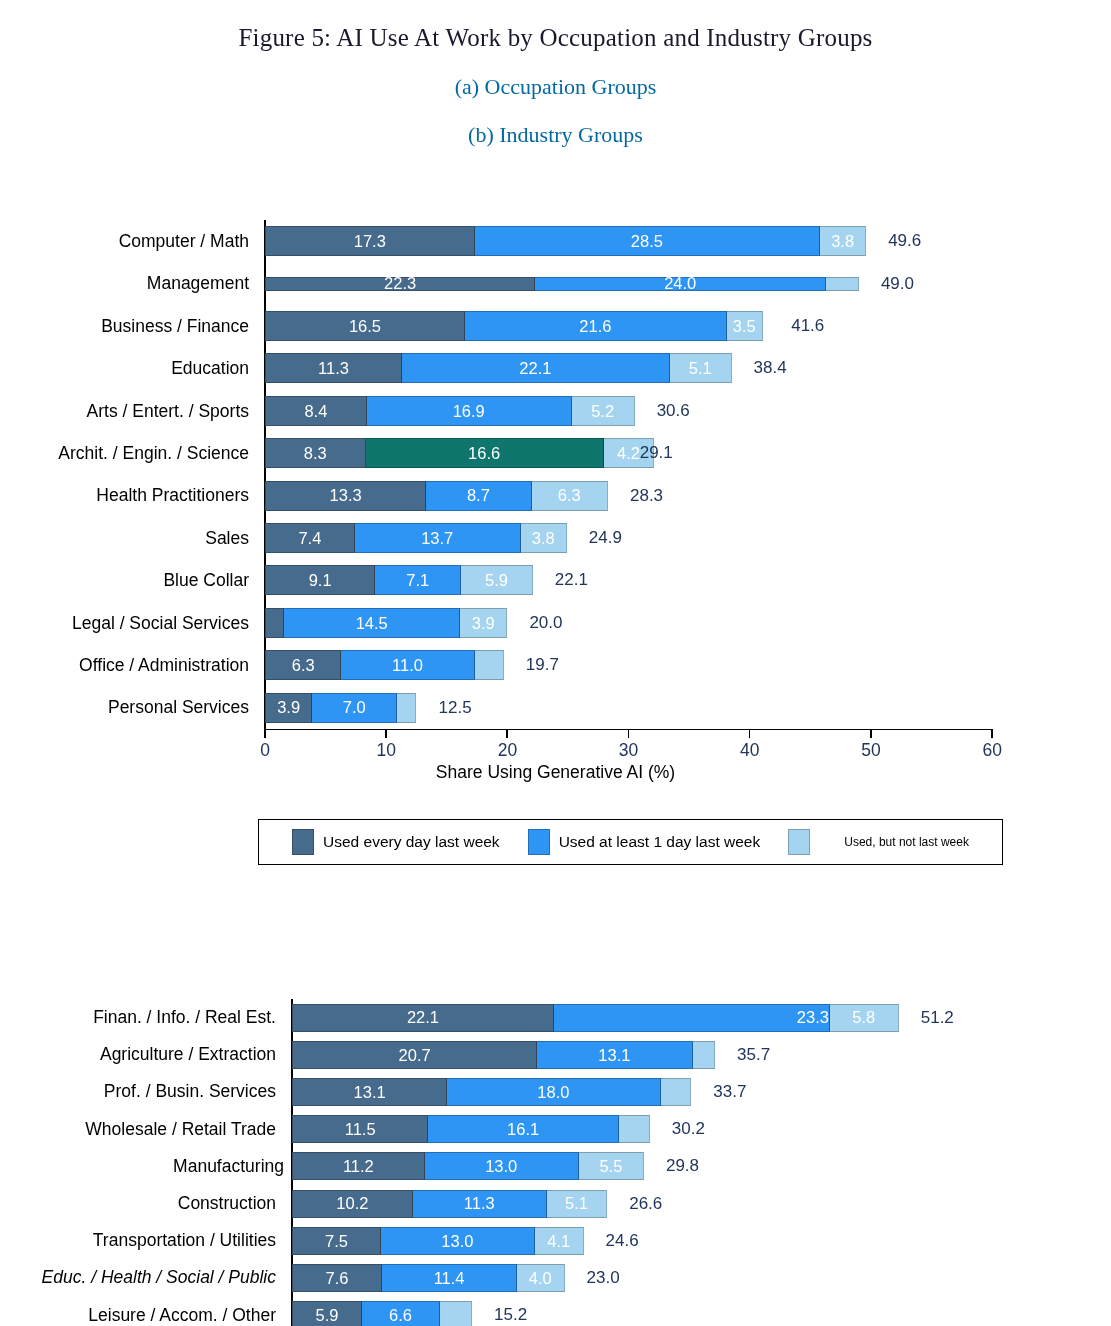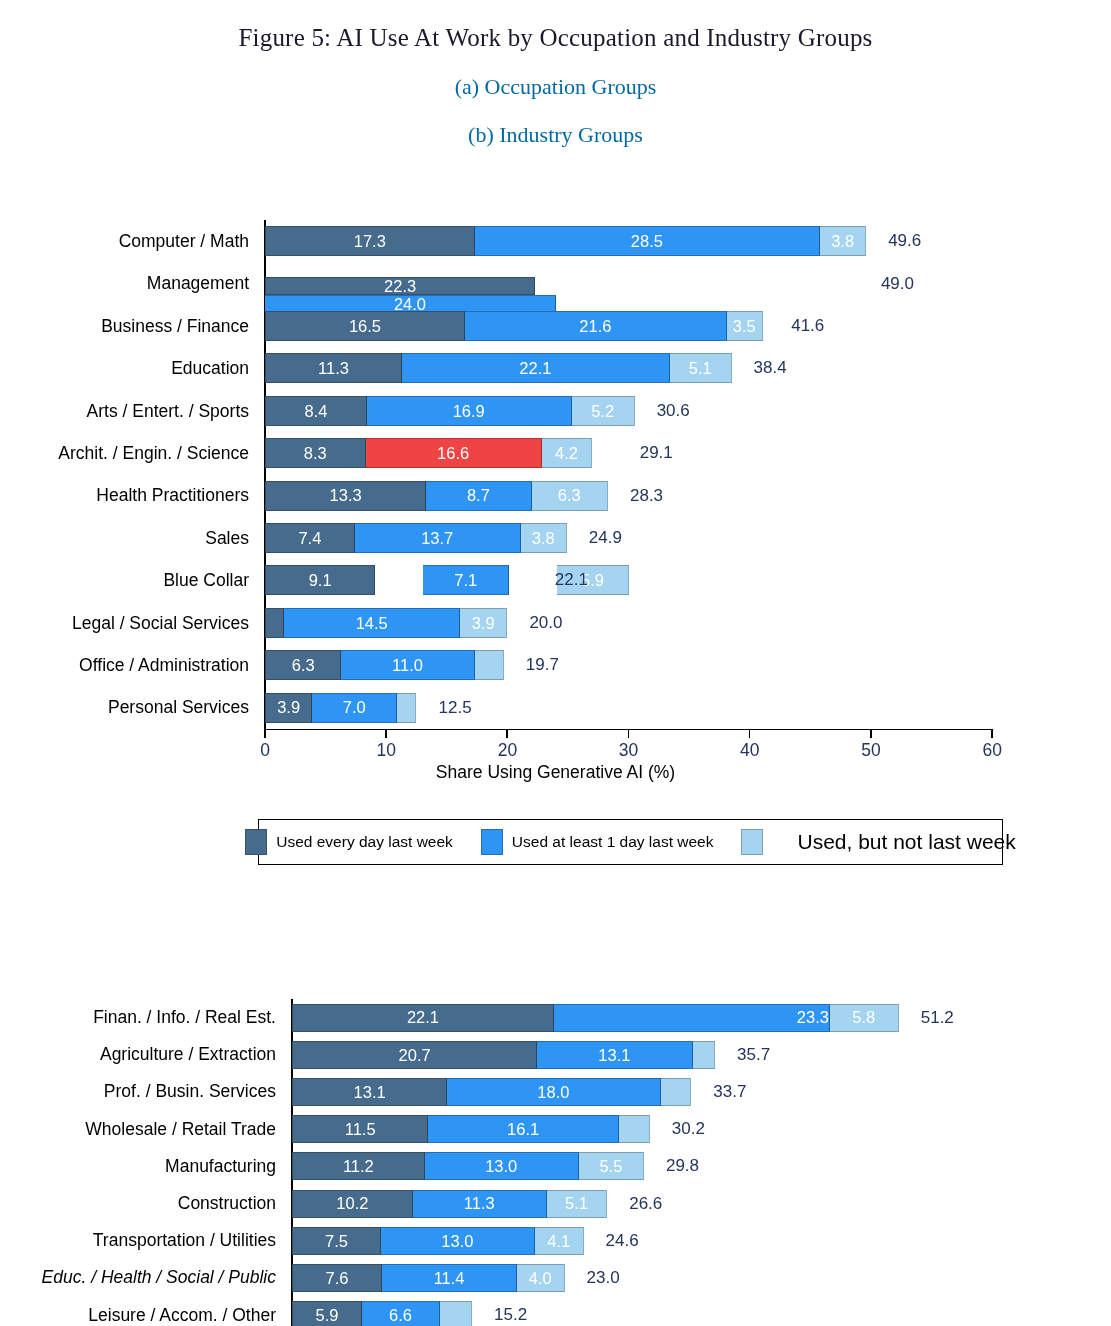--- a/index.html
+++ b/index.html
@@ -65,21 +65,21 @@
         </div>
         <div class="seg" style="width: 345.42px; background: rgb(46, 149, 245); border-right: 1px solid rgba(0, 0, 0, 0.35); border-top: 1px solid rgba(0, 0, 0, 0.25); border-bottom: 1px solid rgba(0, 0, 0, 0.25);">
           <span>28.5</span>
         </div>
         <div class="seg" style="width: 46.056px; background: rgb(165, 212, 240); border-right: 1px solid rgba(0, 0, 0, 0.18); border-top: 1px solid rgba(0, 0, 0, 0.25); border-bottom: 1px solid rgba(0, 0, 0, 0.25);">
           <span>3.8</span>
         </div>
       </div>
       <div class="total" style="left: 888.152px; top: 49.2px;">49.6</div>
       <div class="cat-label" style="position: absolute; left: 0px; width: 259px; top: 70.4px; height: 42.4px; line-height: 42.4px;">Management</div>
-      <div class="bar" style="left: 265px; top: 91.6px; height: 14px; flex-direction: column;">
+      <div class="bar" style="left: 265px; top: 91.6px; height: 14px;">
         <div class="seg" style="width: 270.276px; background: rgb(70, 107, 140); border-width: 1px; border-style: solid; border-color: rgba(0, 0, 0, 0.25) rgba(0, 0, 0, 0.35) rgba(0, 0, 0, 0.25) rgba(0, 0, 0, 0.3);">
           <span>22.3</span>
         </div>
         <div class="seg" style="width: 290.88px; background: rgb(46, 149, 245); border-right: 1px solid rgba(0, 0, 0, 0.35); border-top: 1px solid rgba(0, 0, 0, 0.25); border-bottom: 1px solid rgba(0, 0, 0, 0.25);">
           <span>24.0</span>
         </div>
         <div class="seg" style="width: 32.724px; background: rgb(165, 212, 240); border-right: 1px solid rgba(0, 0, 0, 0.18); border-top: 1px solid rgba(0, 0, 0, 0.25); border-bottom: 1px solid rgba(0, 0, 0, 0.25);"></div>
       </div>
       <div class="total" style="left: 880.88px; top: 91.6px;">49.0</div>
       <div class="cat-label" style="position: absolute; left: 0px; width: 259px; top: 112.8px; height: 42.4px; line-height: 42.4px;">Business / Finance</div>
@@ -119,21 +119,21 @@
         <div class="seg" style="width: 63.024px; background: rgb(165, 212, 240); border-right: 1px solid rgba(0, 0, 0, 0.18); border-top: 1px solid rgba(0, 0, 0, 0.25); border-bottom: 1px solid rgba(0, 0, 0, 0.25);">
           <span>5.2</span>
         </div>
       </div>
       <div class="total" style="left: 656.66px; top: 218.8px;">30.6</div>
       <div class="cat-label" style="position: absolute; left: 0px; width: 259px; top: 240px; height: 42.4px; line-height: 42.4px;">Archit. / Engin. / Science</div>
       <div class="bar" style="left: 265px; top: 261.2px; height: 30px;">
         <div class="seg" style="width: 100.596px; background: rgb(70, 107, 140); border-width: 1px; border-style: solid; border-color: rgba(0, 0, 0, 0.25) rgba(0, 0, 0, 0.35) rgba(0, 0, 0, 0.25) rgba(0, 0, 0, 0.3);">
           <span>8.3</span>
         </div>
-        <div class="seg" style="width: 176px; background: #ef4444; border-right: 1px solid rgba(0, 0, 0, 0.35); border-top: 1px solid rgba(0, 0, 0, 0.25); border-bottom: 1px solid rgba(0, 0, 0, 0.25);">
+        <div class="seg" style="width: 238px; background: #0f766e; border-right: 1px solid rgba(0, 0, 0, 0.35); border-top: 1px solid rgba(0, 0, 0, 0.25); border-bottom: 1px solid rgba(0, 0, 0, 0.25);">
           <span>16.6</span>
         </div>
         <div class="seg" style="width: 50.904px; background: rgb(165, 212, 240); border-right: 1px solid rgba(0, 0, 0, 0.18); border-top: 1px solid rgba(0, 0, 0, 0.25); border-bottom: 1px solid rgba(0, 0, 0, 0.25);">
           <span>4.2</span>
         </div>
       </div>
       <div class="total" style="left: 639.692px; top: 261.2px;">29.1</div>
       <div class="cat-label" style="position: absolute; left: 0px; width: 259px; top: 282.4px; height: 42.4px; line-height: 42.4px;">Health Practitioners</div>
       <div class="bar" style="left: 265px; top: 303.6px; height: 30px;">
         <div class="seg" style="width: 161.196px; background: rgb(70, 107, 140); border-width: 1px; border-style: solid; border-color: rgba(0, 0, 0, 0.25) rgba(0, 0, 0, 0.35) rgba(0, 0, 0, 0.25) rgba(0, 0, 0, 0.3);">
@@ -154,21 +154,21 @@
         </div>
         <div class="seg" style="width: 166.044px; background: rgb(46, 149, 245); border-right: 1px solid rgba(0, 0, 0, 0.35); border-top: 1px solid rgba(0, 0, 0, 0.25); border-bottom: 1px solid rgba(0, 0, 0, 0.25);">
           <span>13.7</span>
         </div>
         <div class="seg" style="width: 46.056px; background: rgb(165, 212, 240); border-right: 1px solid rgba(0, 0, 0, 0.18); border-top: 1px solid rgba(0, 0, 0, 0.25); border-bottom: 1px solid rgba(0, 0, 0, 0.25);">
           <span>3.8</span>
         </div>
       </div>
       <div class="total" style="left: 588.788px; top: 346px;">24.9</div>
       <div class="cat-label" style="position: absolute; left: 0px; width: 259px; top: 367.2px; height: 42.4px; line-height: 42.4px;">Blue Collar</div>
-      <div class="bar" style="left: 265px; top: 388.4px; height: 30px; gap: 48px;">
+      <div class="bar" style="left: 265px; top: 388.4px; height: 30px;">
         <div class="seg" style="width: 110.292px; background: rgb(70, 107, 140); border-width: 1px; border-style: solid; border-color: rgba(0, 0, 0, 0.25) rgba(0, 0, 0, 0.35) rgba(0, 0, 0, 0.25) rgba(0, 0, 0, 0.3);">
           <span>9.1</span>
         </div>
         <div class="seg" style="width: 86.052px; background: rgb(46, 149, 245); border-right: 1px solid rgba(0, 0, 0, 0.35); border-top: 1px solid rgba(0, 0, 0, 0.25); border-bottom: 1px solid rgba(0, 0, 0, 0.25);">
           <span>7.1</span>
         </div>
         <div class="seg" style="width: 71.508px; background: rgb(165, 212, 240); border-right: 1px solid rgba(0, 0, 0, 0.18); border-top: 1px solid rgba(0, 0, 0, 0.25); border-bottom: 1px solid rgba(0, 0, 0, 0.25);">
           <span>5.9</span>
         </div>
       </div>
@@ -227,21 +227,21 @@
       <div class="legend-item">
         <span class="swatch" style="width: 22px; height: 26px; background: rgb(70, 107, 140); margin-right: 9px;"></span>
         <span class="legend-text" style="font-size: 15.5px;">Used every day last week</span>
       </div>
       <div class="legend-item">
         <span class="swatch" style="width: 22px; height: 26px; background: rgb(46, 149, 245); margin-right: 9px;"></span>
         <span class="legend-text" style="font-size: 15.5px;">Used at least 1 day last week</span>
       </div>
       <div class="legend-item">
         <span class="swatch" style="width: 22px; height: 26px; background: rgb(165, 212, 240); margin-right: 9px;"></span>
-        <span class="legend-text" style="font-size: 21px; padding-left: 25px;">Used, but not last week</span>
+        <span class="legend-text" style="font-size: 12px; padding-left: 25px;">Used, but not last week</span>
       </div>
     </div>
 </div>
 
 <div class="panel">
   <div class="panel-title">(b) Industry Groups</div>
   <div id="plotB" class="plot" style="position: absolute; left: 0px; top: 855px; width: 1111px; height: 416.8px;">
       <div class="vline" style="left: 291px; top: 22px; height: 334.8px;"></div>
       <div class="cat-label" style="position: absolute; left: 0px; width: 286px; top: 22px; height: 37.2px; line-height: 37.2px;">Finan. / Info. / Real Est.</div>
       <div class="bar" style="left: 292px; top: 40.6px; height: 28px;">
@@ -282,21 +282,21 @@
       <div class="bar" style="left: 292px; top: 152.2px; height: 28px;">
         <div class="seg" style="width: 136.275px; background: rgb(70, 107, 140); border-width: 1px; border-style: solid; border-color: rgba(0, 0, 0, 0.25) rgba(0, 0, 0, 0.35) rgba(0, 0, 0, 0.25) rgba(0, 0, 0, 0.3);">
           <span>11.5</span>
         </div>
         <div class="seg" style="width: 190.785px; background: rgb(46, 149, 245); border-right: 1px solid rgba(0, 0, 0, 0.35); border-top: 1px solid rgba(0, 0, 0, 0.25); border-bottom: 1px solid rgba(0, 0, 0, 0.25);">
           <span>16.1</span>
         </div>
         <div class="seg" style="width: 30.81px; background: rgb(165, 212, 240); border-right: 1px solid rgba(0, 0, 0, 0.18); border-top: 1px solid rgba(0, 0, 0, 0.25); border-bottom: 1px solid rgba(0, 0, 0, 0.25);"></div>
       </div>
       <div class="total" style="left: 671.87px; top: 152.2px;">30.2</div>
-      <div class="cat-label" style="position: absolute; left: 0px; width: 286px; top: 170.8px; height: 37.2px; line-height: 37.2px;">Manufacturing</div>
+      <div class="cat-label" style="position: absolute; left: 8px; width: 286px; top: 170.8px; height: 37.2px; line-height: 37.2px;">Manufacturing</div>
       <div class="bar" style="left: 292px; top: 189.4px; height: 28px;">
         <div class="seg" style="width: 132.72px; background: rgb(70, 107, 140); border-width: 1px; border-style: solid; border-color: rgba(0, 0, 0, 0.25) rgba(0, 0, 0, 0.35) rgba(0, 0, 0, 0.25) rgba(0, 0, 0, 0.3);">
           <span>11.2</span>
         </div>
         <div class="seg" style="width: 154.05px; background: rgb(46, 149, 245); border-right: 1px solid rgba(0, 0, 0, 0.35); border-top: 1px solid rgba(0, 0, 0, 0.25); border-bottom: 1px solid rgba(0, 0, 0, 0.25);">
           <span>13.0</span>
         </div>
         <div class="seg" style="width: 65.175px; background: rgb(165, 212, 240); border-right: 1px solid rgba(0, 0, 0, 0.18); border-top: 1px solid rgba(0, 0, 0, 0.25); border-bottom: 1px solid rgba(0, 0, 0, 0.25);">
           <span>5.5</span>
         </div>

